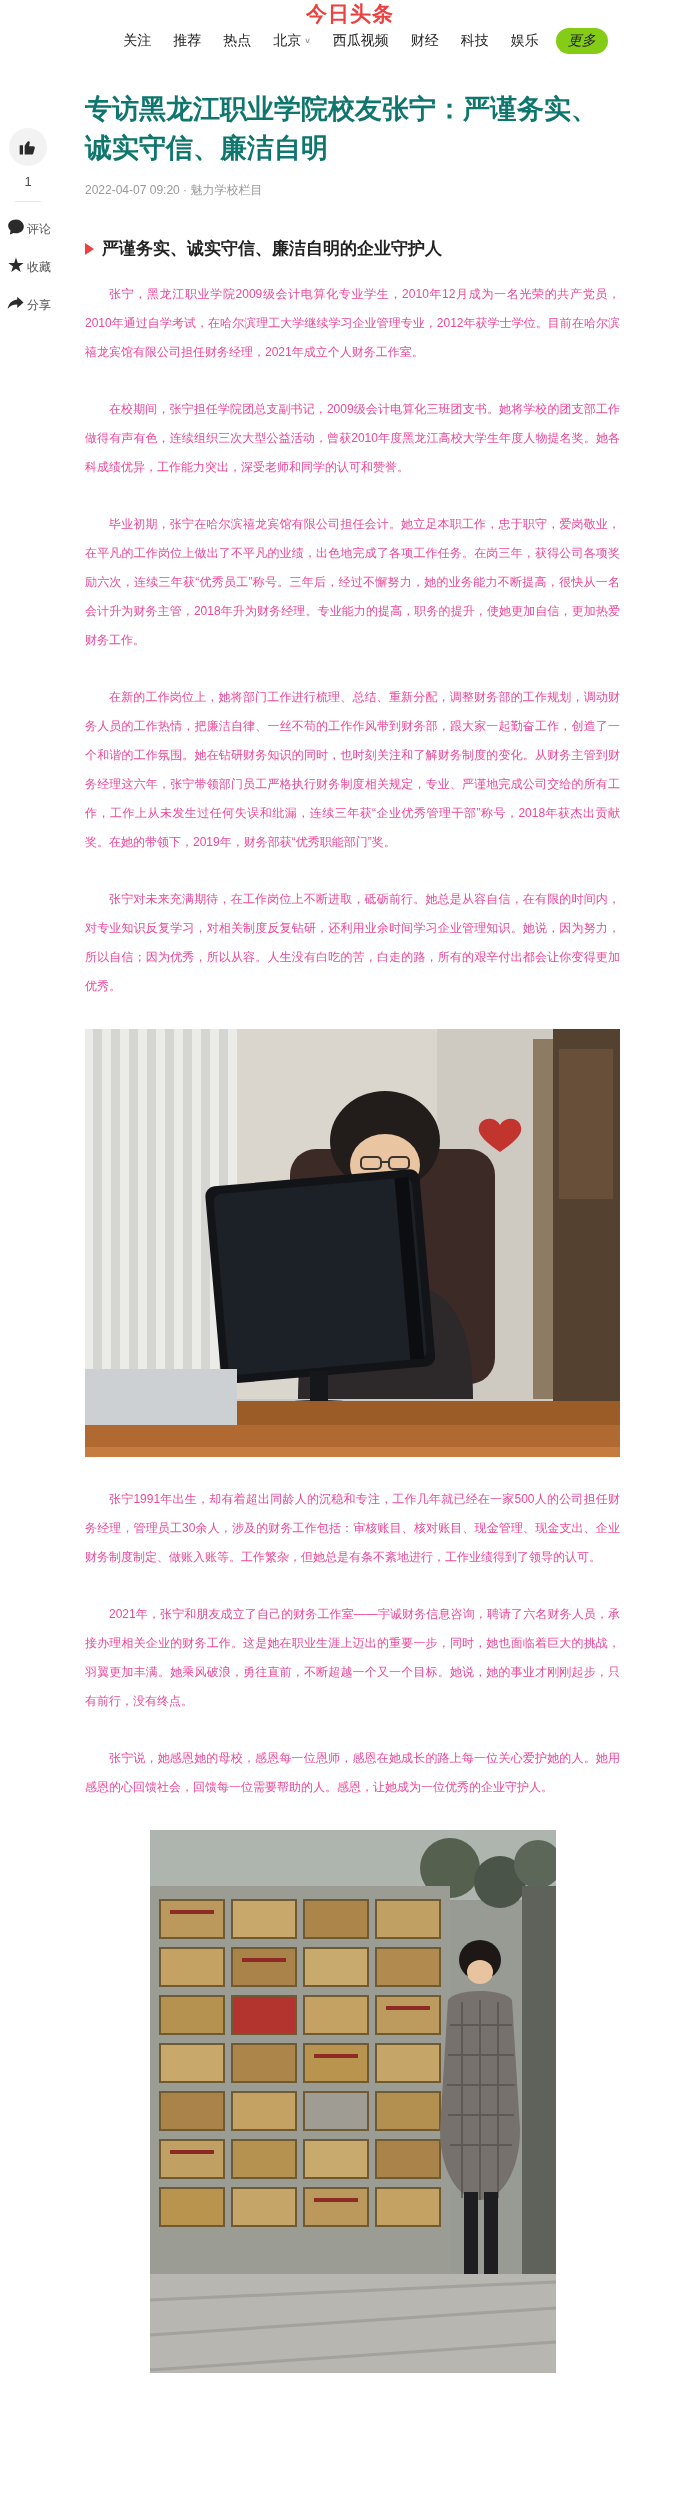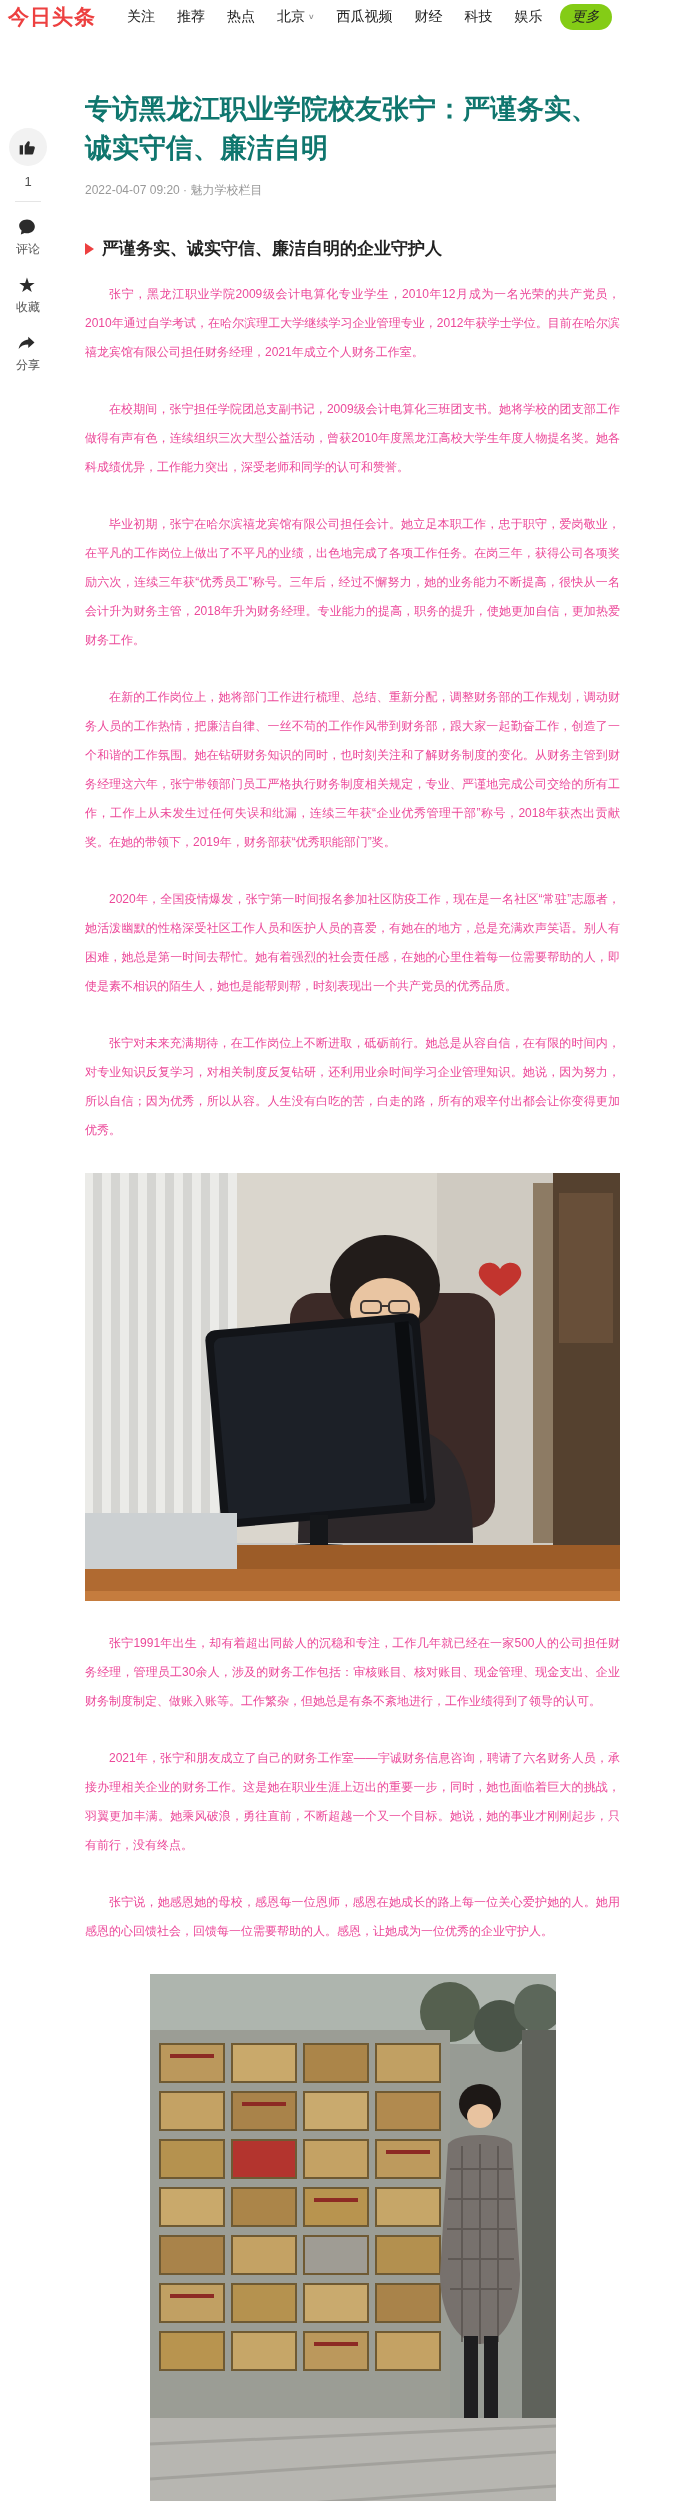--- a/index.html
+++ b/index.html
@@ -5,42 +5,42 @@
   * { box-sizing: border-box; margin: 0; padding: 0; }
   html,body { background:#fff; }
   body {
     width:700px; min-height:2501px; position:relative;
     font-family:"Liberation Sans","DejaVu Sans",sans-serif;
     color:#222;
   }
   
   .topnav {
     height:34px; display:flex; align-items:center;
-    padding:0 8px; background:#fff;
+    padding:0 8px; background:#fff;flex-direction:column;
   }
   .logo { color:#ed4040; font-size:21px; font-weight:bold; letter-spacing:1px; cursor:pointer; }
   .navlinks { display:flex; align-items:center; margin-left:22px; gap:4px; }
   .navitem {
     font-size:14px; color:#222; padding:4px 9px; cursor:pointer; white-space:nowrap;
     display:flex; align-items:center; gap:3px;
   }
   .navitem .chev { font-size:9px; color:#888; transform:scaleY(.8); }
   .navitem.more { background:#84cc16; border-radius:14px; padding:4px 12px; margin-left:4px;font-style:italic; }
   
   .rail {
     position:absolute; left:0; top:128px; width:56px;
     display:flex; flex-direction:column; align-items:center; gap:0;
   }
   .like-btn {
     width:38px; height:38px; border-radius:50%; background:#f2f2f2;
     display:flex; align-items:center; justify-content:center; cursor:pointer;
   }
   .like-count { font-size:13px; color:#505050; margin-top:8px; }
   .rail-divider { width:26px; height:1px; background:#e5e5e5; margin:12px 0 14px; }
-  .rail-item { display:flex; flex-direction:column; align-items:flex-start; margin-bottom:16px; cursor:pointer; }
+  .rail-item { display:flex; flex-direction:row; align-items:flex-end; margin-bottom:16px; cursor:pointer; }
   .rail-item .ric { width:22px; height:22px; display:flex; align-items:center; justify-content:center; }
   .rail-item .rlabel { font-size:12px; color:#555; margin-top:3px; }
   .star-glyph { font-size:20px; color:#2b2b2b; line-height:20px; }
   svg.ic { display:block; }
   
   .article { margin-left:85px; width:535px; padding-top:56px; padding-bottom:30px; }
   h1.title { font-size:27px; line-height:39px; font-weight:bold; color:#0f766e; margin-bottom:14px; }
   .meta { font-size:12px; color:#999; margin-bottom:38px; }
   .section-heading { display:flex; align-items:center; gap:8px; margin-bottom:20px;font-family:Liberation Mono, monospace; }
   .tri { width:0; height:0; border-left:9px solid #ed4040; border-top:6px solid transparent; border-bottom:6px solid transparent; }
@@ -134,21 +134,20 @@
 
   <div class="section-heading">
     <span class="tri"></span>
     <span class="sh-text">严谨务实、诚实守信、廉洁自明的企业守护人</span>
   </div>
 
   <p>张宁，黑龙江职业学院2009级会计电算化专业学生，2010年12月成为一名光荣的共产党员，2010年通过自学考试，在哈尔滨理工大学继续学习企业管理专业，2012年获学士学位。目前在哈尔滨禧龙宾馆有限公司担任财务经理，2021年成立个人财务工作室。</p>
   <p>在校期间，张宁担任学院团总支副书记，2009级会计电算化三班团支书。她将学校的团支部工作做得有声有色，连续组织三次大型公益活动，曾获2010年度黑龙江高校大学生年度人物提名奖。她各科成绩优异，工作能力突出，深受老师和同学的认可和赞誉。</p>
   <p>毕业初期，张宁在哈尔滨禧龙宾馆有限公司担任会计。她立足本职工作，忠于职守，爱岗敬业，在平凡的工作岗位上做出了不平凡的业绩，出色地完成了各项工作任务。在岗三年，获得公司各项奖励六次，连续三年获“优秀员工”称号。三年后，经过不懈努力，她的业务能力不断提高，很快从一名会计升为财务主管，2018年升为财务经理。专业能力的提高，职务的提升，使她更加自信，更加热爱财务工作。</p>
   <p>在新的工作岗位上，她将部门工作进行梳理、总结、重新分配，调整财务部的工作规划，调动财务人员的工作热情，把廉洁自律、一丝不苟的工作作风带到财务部，跟大家一起勤奋工作，创造了一个和谐的工作氛围。她在钻研财务知识的同时，也时刻关注和了解财务制度的变化。从财务主管到财务经理这六年，张宁带领部门员工严格执行财务制度相关规定，专业、严谨地完成公司交给的所有工作，工作上从未发生过任何失误和纰漏，连续三年获“企业优秀管理干部”称号，2018年获杰出贡献奖。在她的带领下，2019年，财务部获“优秀职能部门”奖。</p>
-  <p>2020年，全国疫情爆发，张宁第一时间报名参加社区防疫工作，现在是一名社区“常驻”志愿者，她活泼幽默的性格深受社区工作人员和医护人员的喜爱，有她在的地方，总是充满欢声笑语。别人有困难，她总是第一时间去帮忙。她有着强烈的社会责任感，在她的心里住着每一位需要帮助的人，即使是素不相识的陌生人，她也是能帮则帮，时刻表现出一个共产党员的优秀品质。</p>
   <p>张宁对未来充满期待，在工作岗位上不断进取，砥砺前行。她总是从容自信，在有限的时间内，对专业知识反复学习，对相关制度反复钻研，还利用业余时间学习企业管理知识。她说，因为努力，所以自信；因为优秀，所以从容。人生没有白吃的苦，白走的路，所有的艰辛付出都会让你变得更加优秀。</p>
 
   <div class="photo photo-1">
     <svg viewBox="0 0 535 428" preserveAspectRatio="none">
       <rect width="535" height="428" fill="#c9c8c5"></rect>
 
       <rect x="0" y="0" width="152" height="340" fill="#ebebe8"></rect>
       <g fill="#d5d5d2">
         <rect x="8" y="0" width="9" height="340"></rect>
           <rect x="26" y="0" width="9" height="340"></rect>

